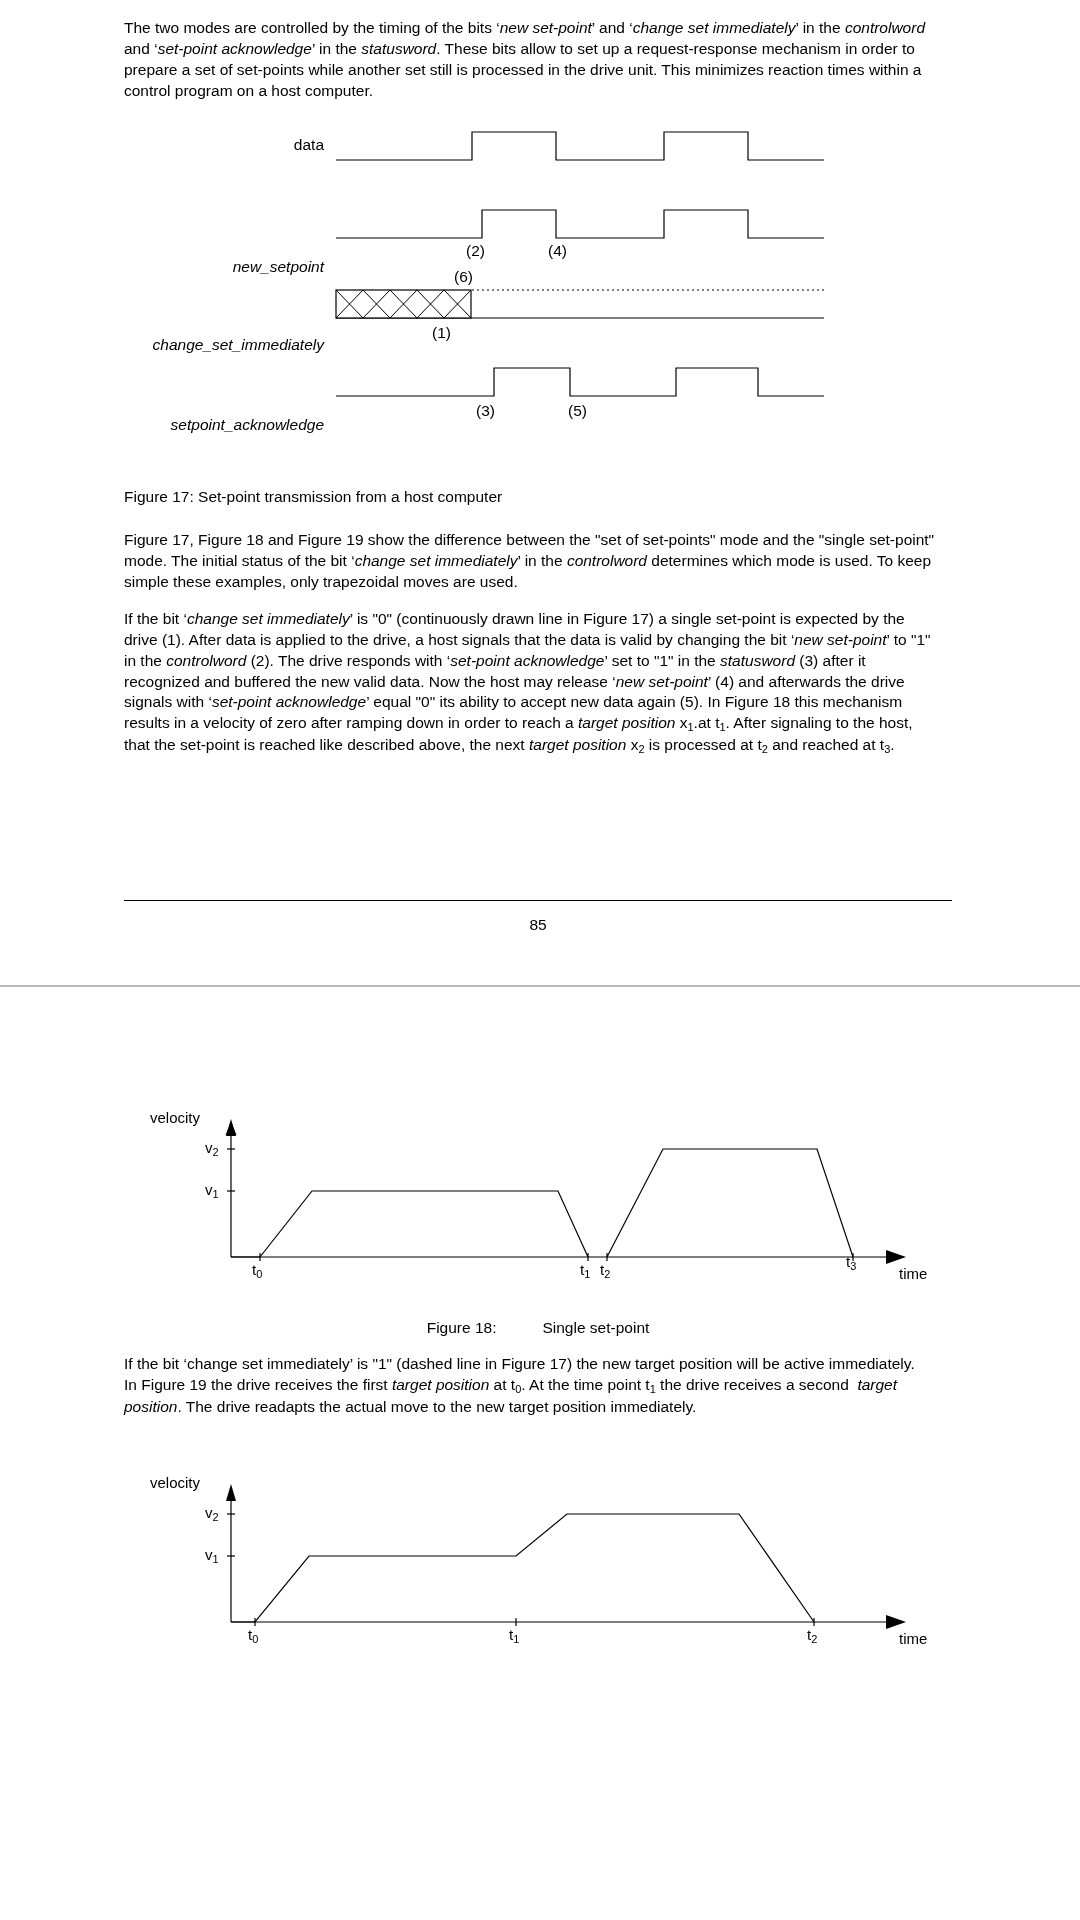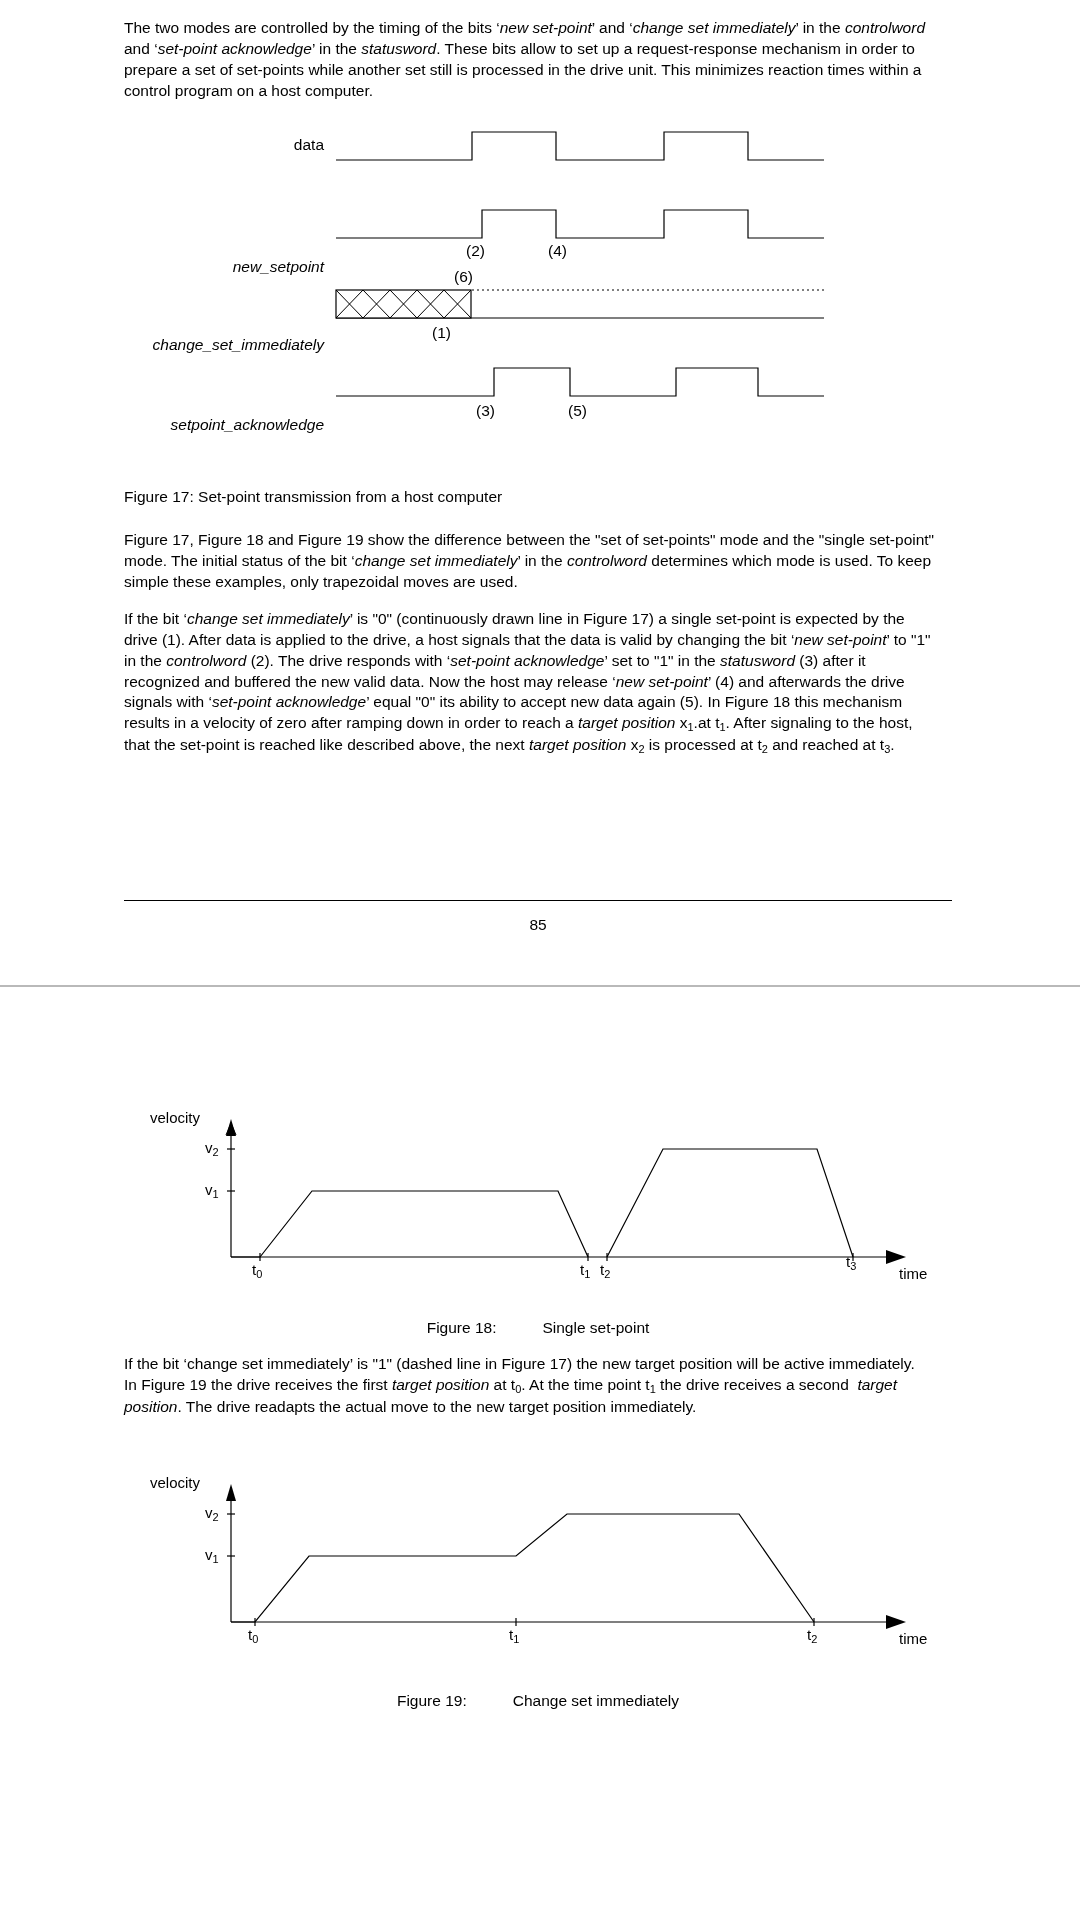--- a/index.html
+++ b/index.html
@@ -279,17 +279,14 @@
           <path d="M690 144 L690 152"></path>
         </g>
       </svg>
 
       <span class="axis-text" style="left:124px; top:152px;"><span>t</span><sub>0</sub></span>
       <span class="axis-text" style="left:385px; top:152px;"><span>t</span><sub>1</sub></span>
       <span class="axis-text" style="left:683px; top:152px;"><span>t</span><sub>2</sub></span>
       <span class="axis-text" style="left:775px; top:156px;">time</span>
     </div>
 
-    <div class="figlabel" style="margin-top:18px;">
-      <span>Figure 19:</span><span class="gap"></span><span>Change set immediately</span>
-    </div>
   </div>
 </div>
 
 </body></html>

